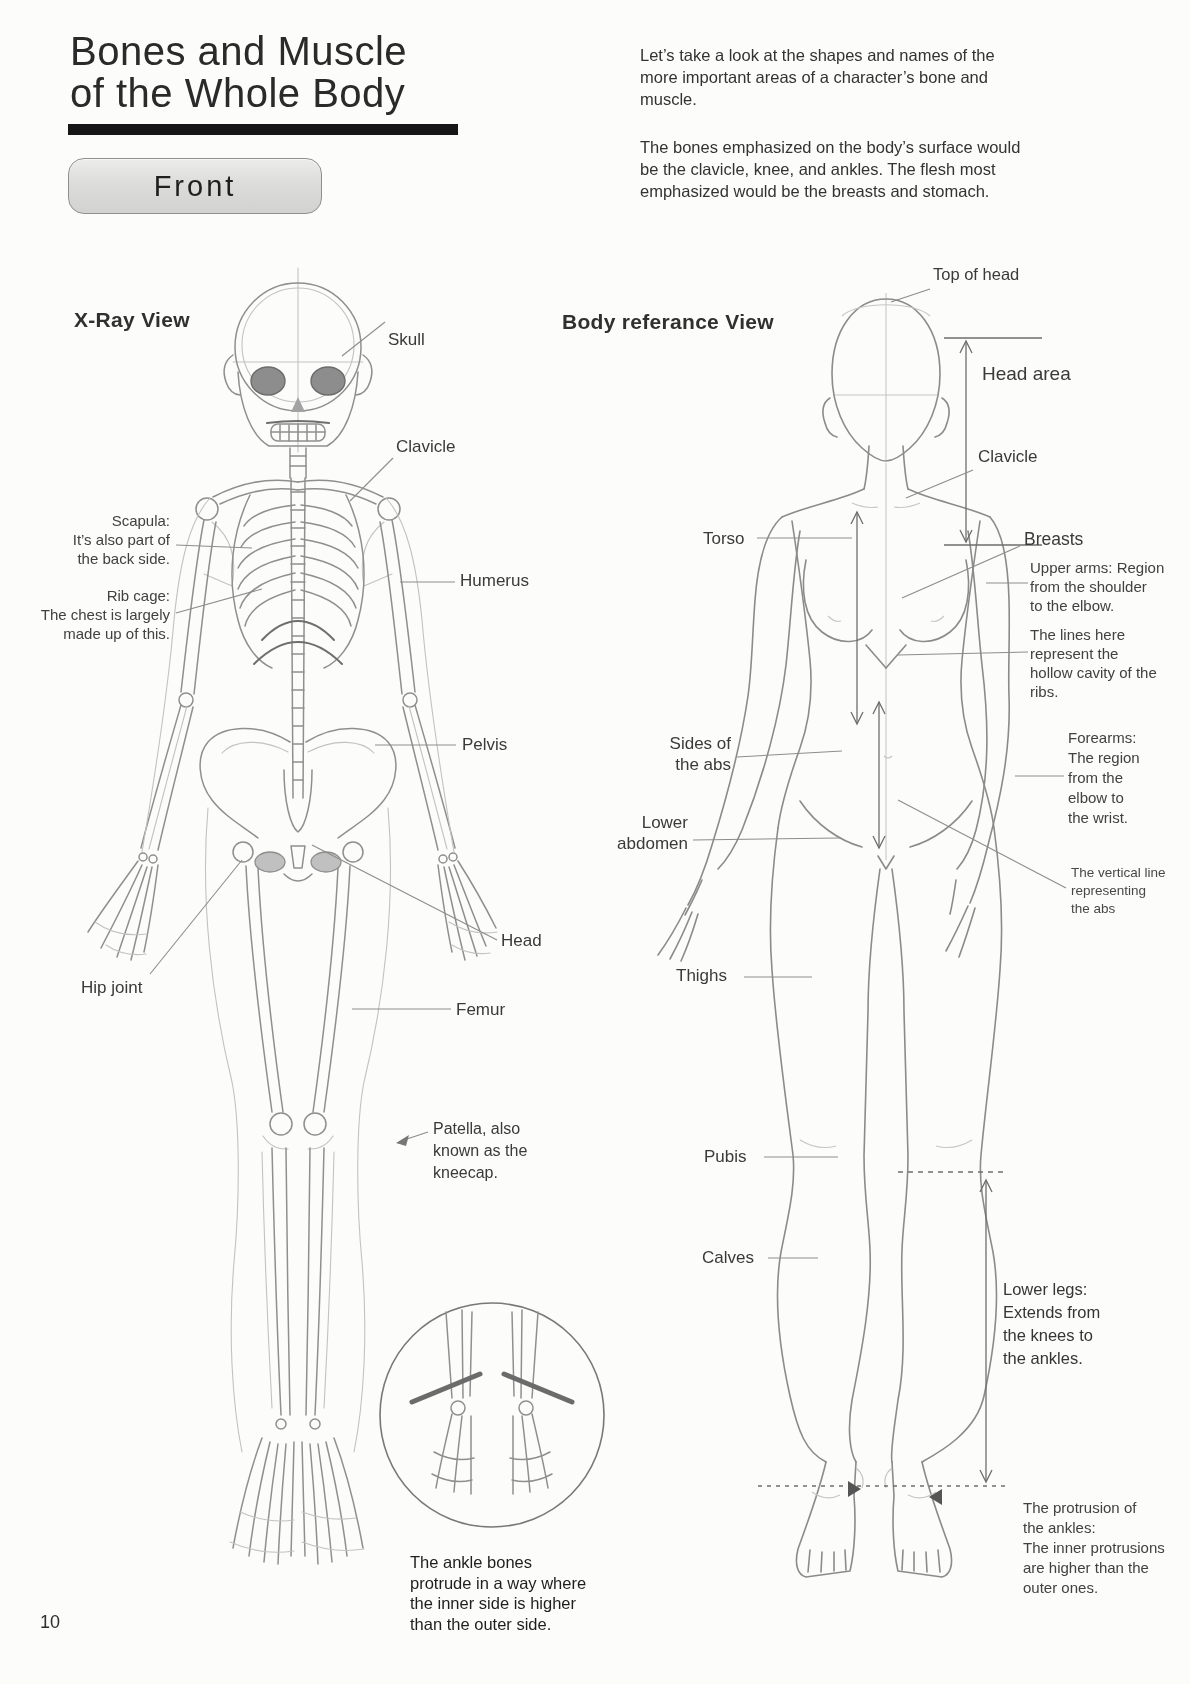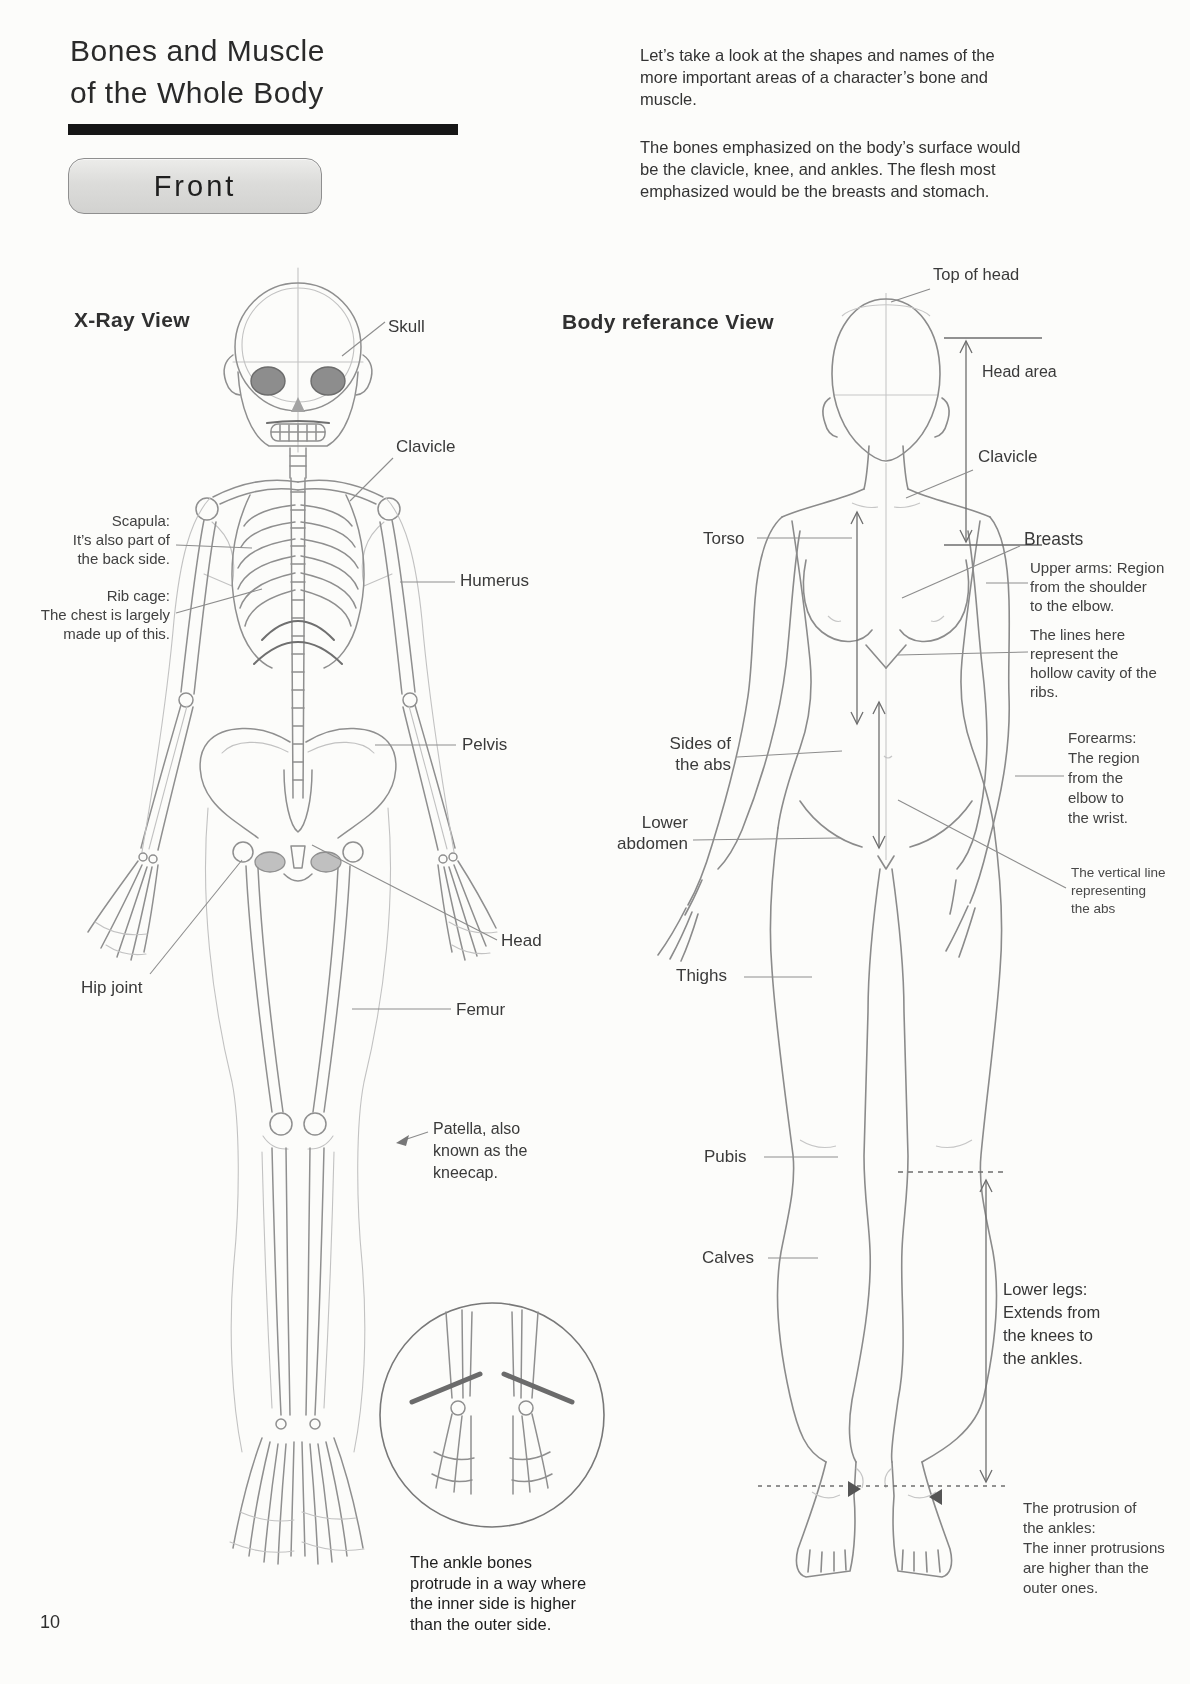--- a/index.html
+++ b/index.html
@@ -1,20 +1,20 @@
 <!DOCTYPE html>
 <html><head>
 <meta charset="utf-8">
 <style>
   html,body{margin:0;padding:0;}
   body{background:#e9e9e7;font-family:"Liberation Sans","DejaVu Sans",sans-serif;}
   #page{position:relative;width:1190px;height:1684px;background:#fcfcfa;overflow:hidden;margin:0 auto;}
   .abs{position:absolute;}
   .pre{white-space:pre-line;}
-  .title{font-size:30px;line-height:42px;color:#2a2a2a;letter-spacing:.5px;}
+  .title{font-size:40px;line-height:42px;color:#2a2a2a;letter-spacing:.5px;}
   .rule{background:#161616;}
   .front-btn{width:252px;height:54px;border:1.5px solid #8f8f8f;border-radius:16px;
     background:linear-gradient(180deg,#ececea 0%,#dcdcda 45%,#d2d2d0 100%);
     display:flex;align-items:center;justify-content:center;
     font-size:29px;letter-spacing:3px;color:#1f1f1f;box-shadow:inset 0 1px 0 #f7f7f7;}
   .intro{font-size:16.5px;line-height:22px;color:#333;}
   .view-heading{font-size:21px;font-weight:bold;color:#303030;letter-spacing:.3px;}
   .lbl{font-size:17px;color:#3a3a3a;line-height:21px;}
   .lbl-sm{font-size:15px;color:#414141;line-height:19px;}
   .lbl-xs{font-size:13.5px;color:#484848;line-height:18px;}
@@ -349,39 +349,39 @@
   <div class="abs intro pre" style="left:640px;top:44px;width:480px;">Let’s take a look at the shapes and names of the
 more important areas of a character’s bone and
 muscle.</div>
   <div class="abs intro pre" style="left:640px;top:136px;width:480px;">The bones emphasized on the body’s surface would
 be the clavicle, knee, and ankles. The flesh most
 emphasized would be the breasts and stomach.</div>
 
   <div class="abs view-heading" style="left:74px;top:308px;">X-Ray View</div>
   <div class="abs view-heading" style="left:562px;top:310px;">Body referance View</div>
 
-  <div class="abs lbl" style="left:388px;top:316px;">Skull</div>
+  <div class="abs lbl" style="left:388px;top:329px;">Skull</div>
   <div class="abs lbl" style="left:396px;top:436px;">Clavicle</div>
   <div class="abs lbl-sm pre ra" style="left:34px;top:511px;width:136px;">Scapula:
 It’s also part of
 the back side.</div>
   <div class="abs lbl-sm pre ra" style="left:24px;top:586px;width:146px;">Rib cage:
 The chest is largely
 made up of this.</div>
   <div class="abs lbl" style="left:460px;top:570px;">Humerus</div>
   <div class="abs lbl" style="left:462px;top:734px;">Pelvis</div>
   <div class="abs lbl" style="left:501px;top:930px;">Head</div>
   <div class="abs lbl" style="left:81px;top:977px;">Hip joint</div>
   <div class="abs lbl" style="left:456px;top:999px;">Femur</div>
   <div class="abs pre" style="left:433px;top:1118px;font-size:16px;line-height:22px;color:#3a3a3a;">Patella, also
 known as the
 kneecap.</div>
 
   <div class="abs" style="left:933px;top:265px;font-size:16.5px;color:#3a3a3a;">Top of head</div>
-  <div class="abs" style="left:982px;top:363px;font-size:16px;color:#3a3a3a;">Head area</div>
+  <div class="abs" style="left:982px;top:363px;font-size:19px;color:#3a3a3a;">Head area</div>
   <div class="abs lbl" style="left:978px;top:446px;">Clavicle</div>
   <div class="abs lbl" style="left:703px;top:528px;">Torso</div>
   <div class="abs" style="left:1024px;top:529px;font-size:17.5px;color:#3a3a3a;">Breasts</div>
   <div class="abs lbl-sm pre" style="left:1030px;top:558px;width:156px;">Upper arms: Region
 from the shoulder
 to the elbow.</div>
   <div class="abs lbl-sm pre" style="left:1030px;top:625px;width:158px;">The lines here
 represent the
 hollow cavity of the
 ribs.</div>

